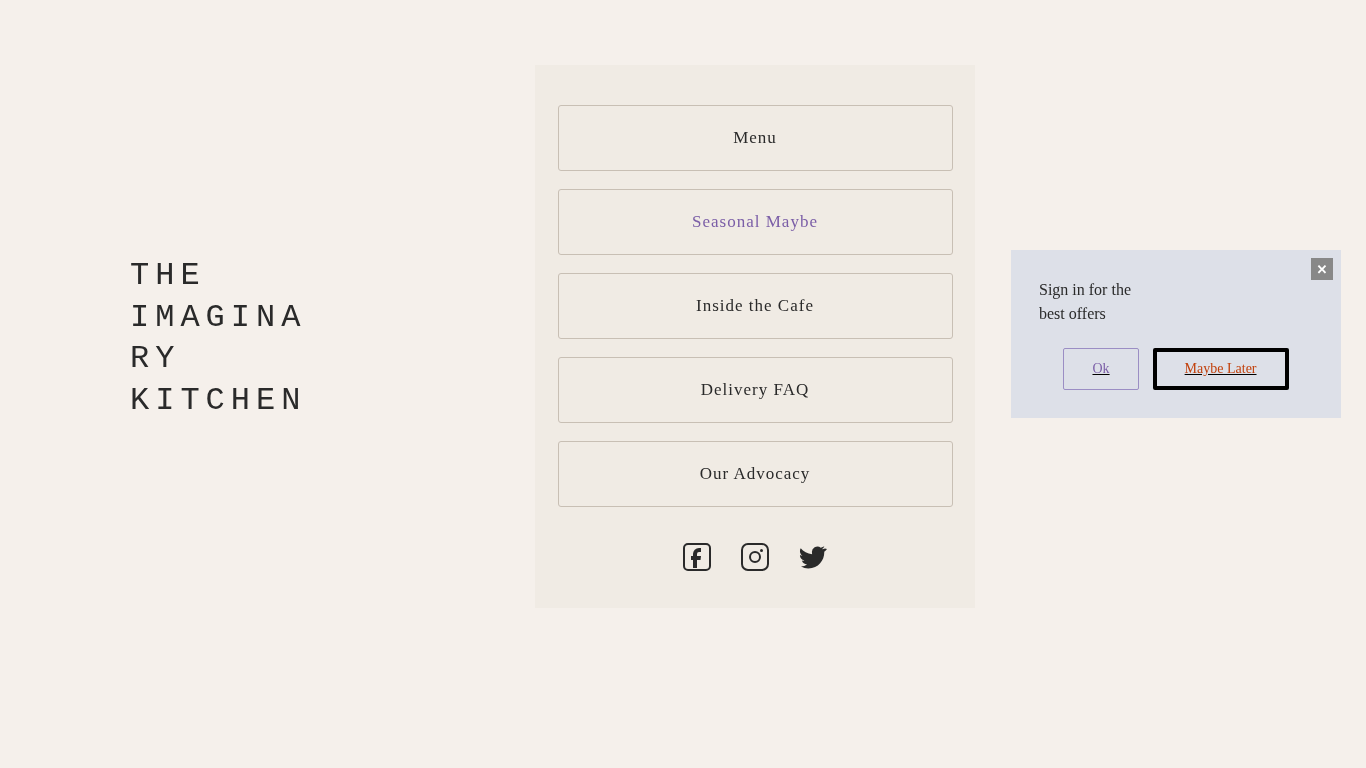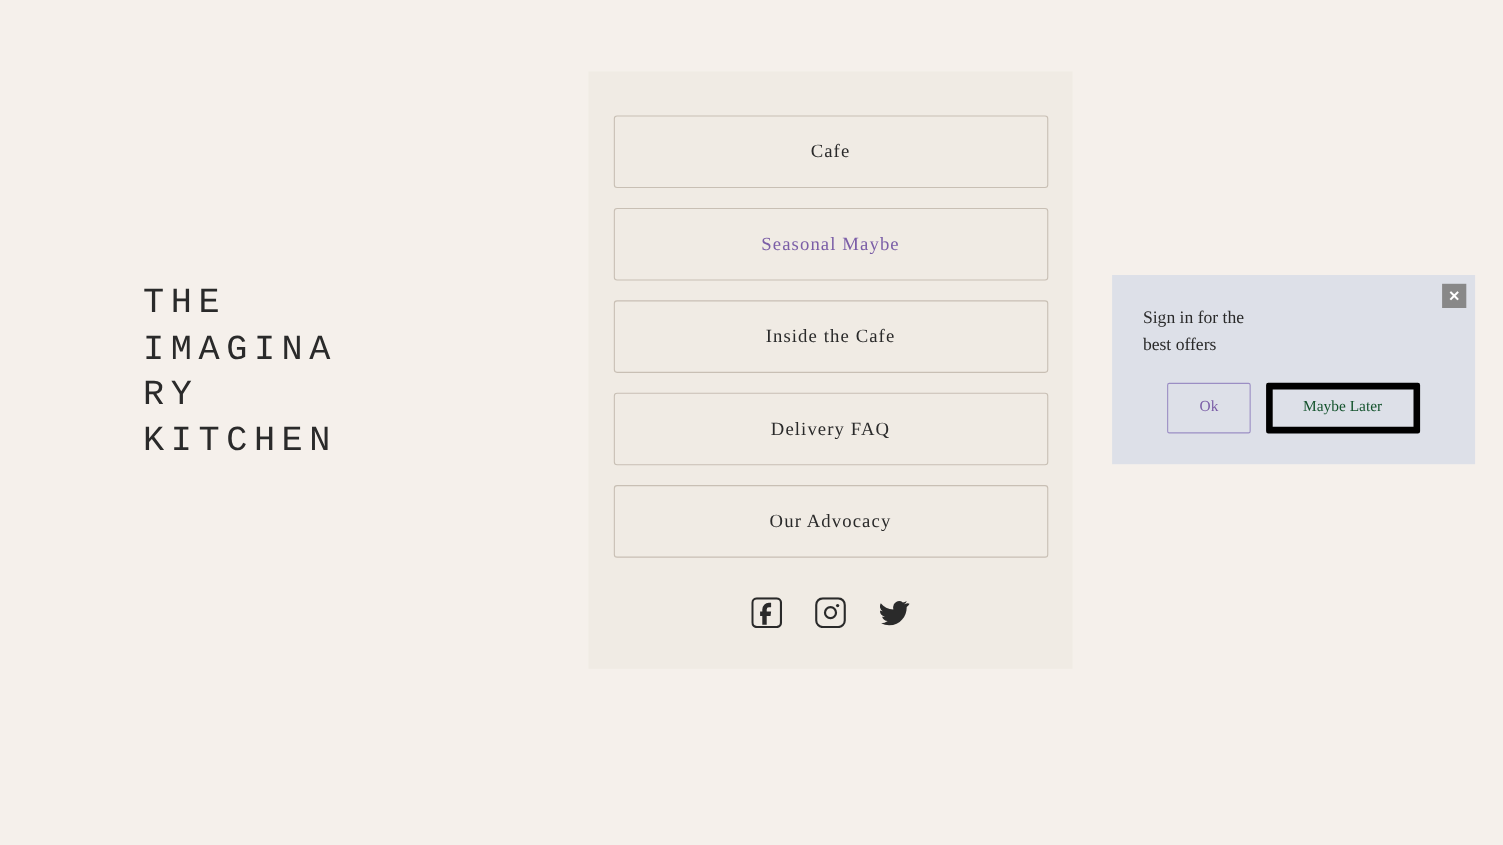--- a/index.html
+++ b/index.html
@@ -112,53 +112,54 @@
       text-align: left;
       line-height: 1.5;
       margin-bottom: 22px;
       font-family: Georgia, serif;
     }
 
     .popup-buttons {
       display: flex;
       gap: 14px;
       justify-content: center;
+      text-decoration: underline;
     }
 
     .popup-btn {
       padding: 9px 28px;
       border: 1px solid #9b8ec4;
       background: transparent;
       color: #7b5ea7;
       font-size: 14px;
       cursor: pointer;
       font-family: Georgia, serif;
       border-radius: 2px;
     }
 
     .popup-btn.secondary {
-      border: 6px solid #000000;
-      color: #14532d;
+      border: 4px solid #000000;
+      color: #c2410c;
     }
   </style>
 </head>
 <body>
 
 <div class="logo-area">
   <div class="logo-text">
     THE<br>
     IMAGINA<br>
     RY<br>
     KITCHEN
   </div>
 </div>
 
 <div class="nav-panel">
 
-  <button class="nav-button">Cafe</button>
+  <button class="nav-button">Menu</button>
   <button class="nav-button active">Seasonal Maybe</button>
   <button class="nav-button">Inside the Cafe</button>
   <button class="nav-button">Delivery FAQ</button>
   <button class="nav-button">Our Advocacy</button>
 
   <div class="social-row">
     <span class="social-icon">
       <svg width="28" height="28" viewBox="0 0 28 28" fill="none" xmlns="http://www.w3.org/2000/svg">
         <rect x="1" y="1" width="26" height="26" rx="4" stroke="#2a2a2a" stroke-width="2" fill="none"></rect>
         <path d="M18 9h-2a2 2 0 00-2 2v2h4l-0.5 4H14v8h-4v-8H8v-4h2v-2a6 6 0 016-6h2v4z" fill="#2a2a2a"></path>

